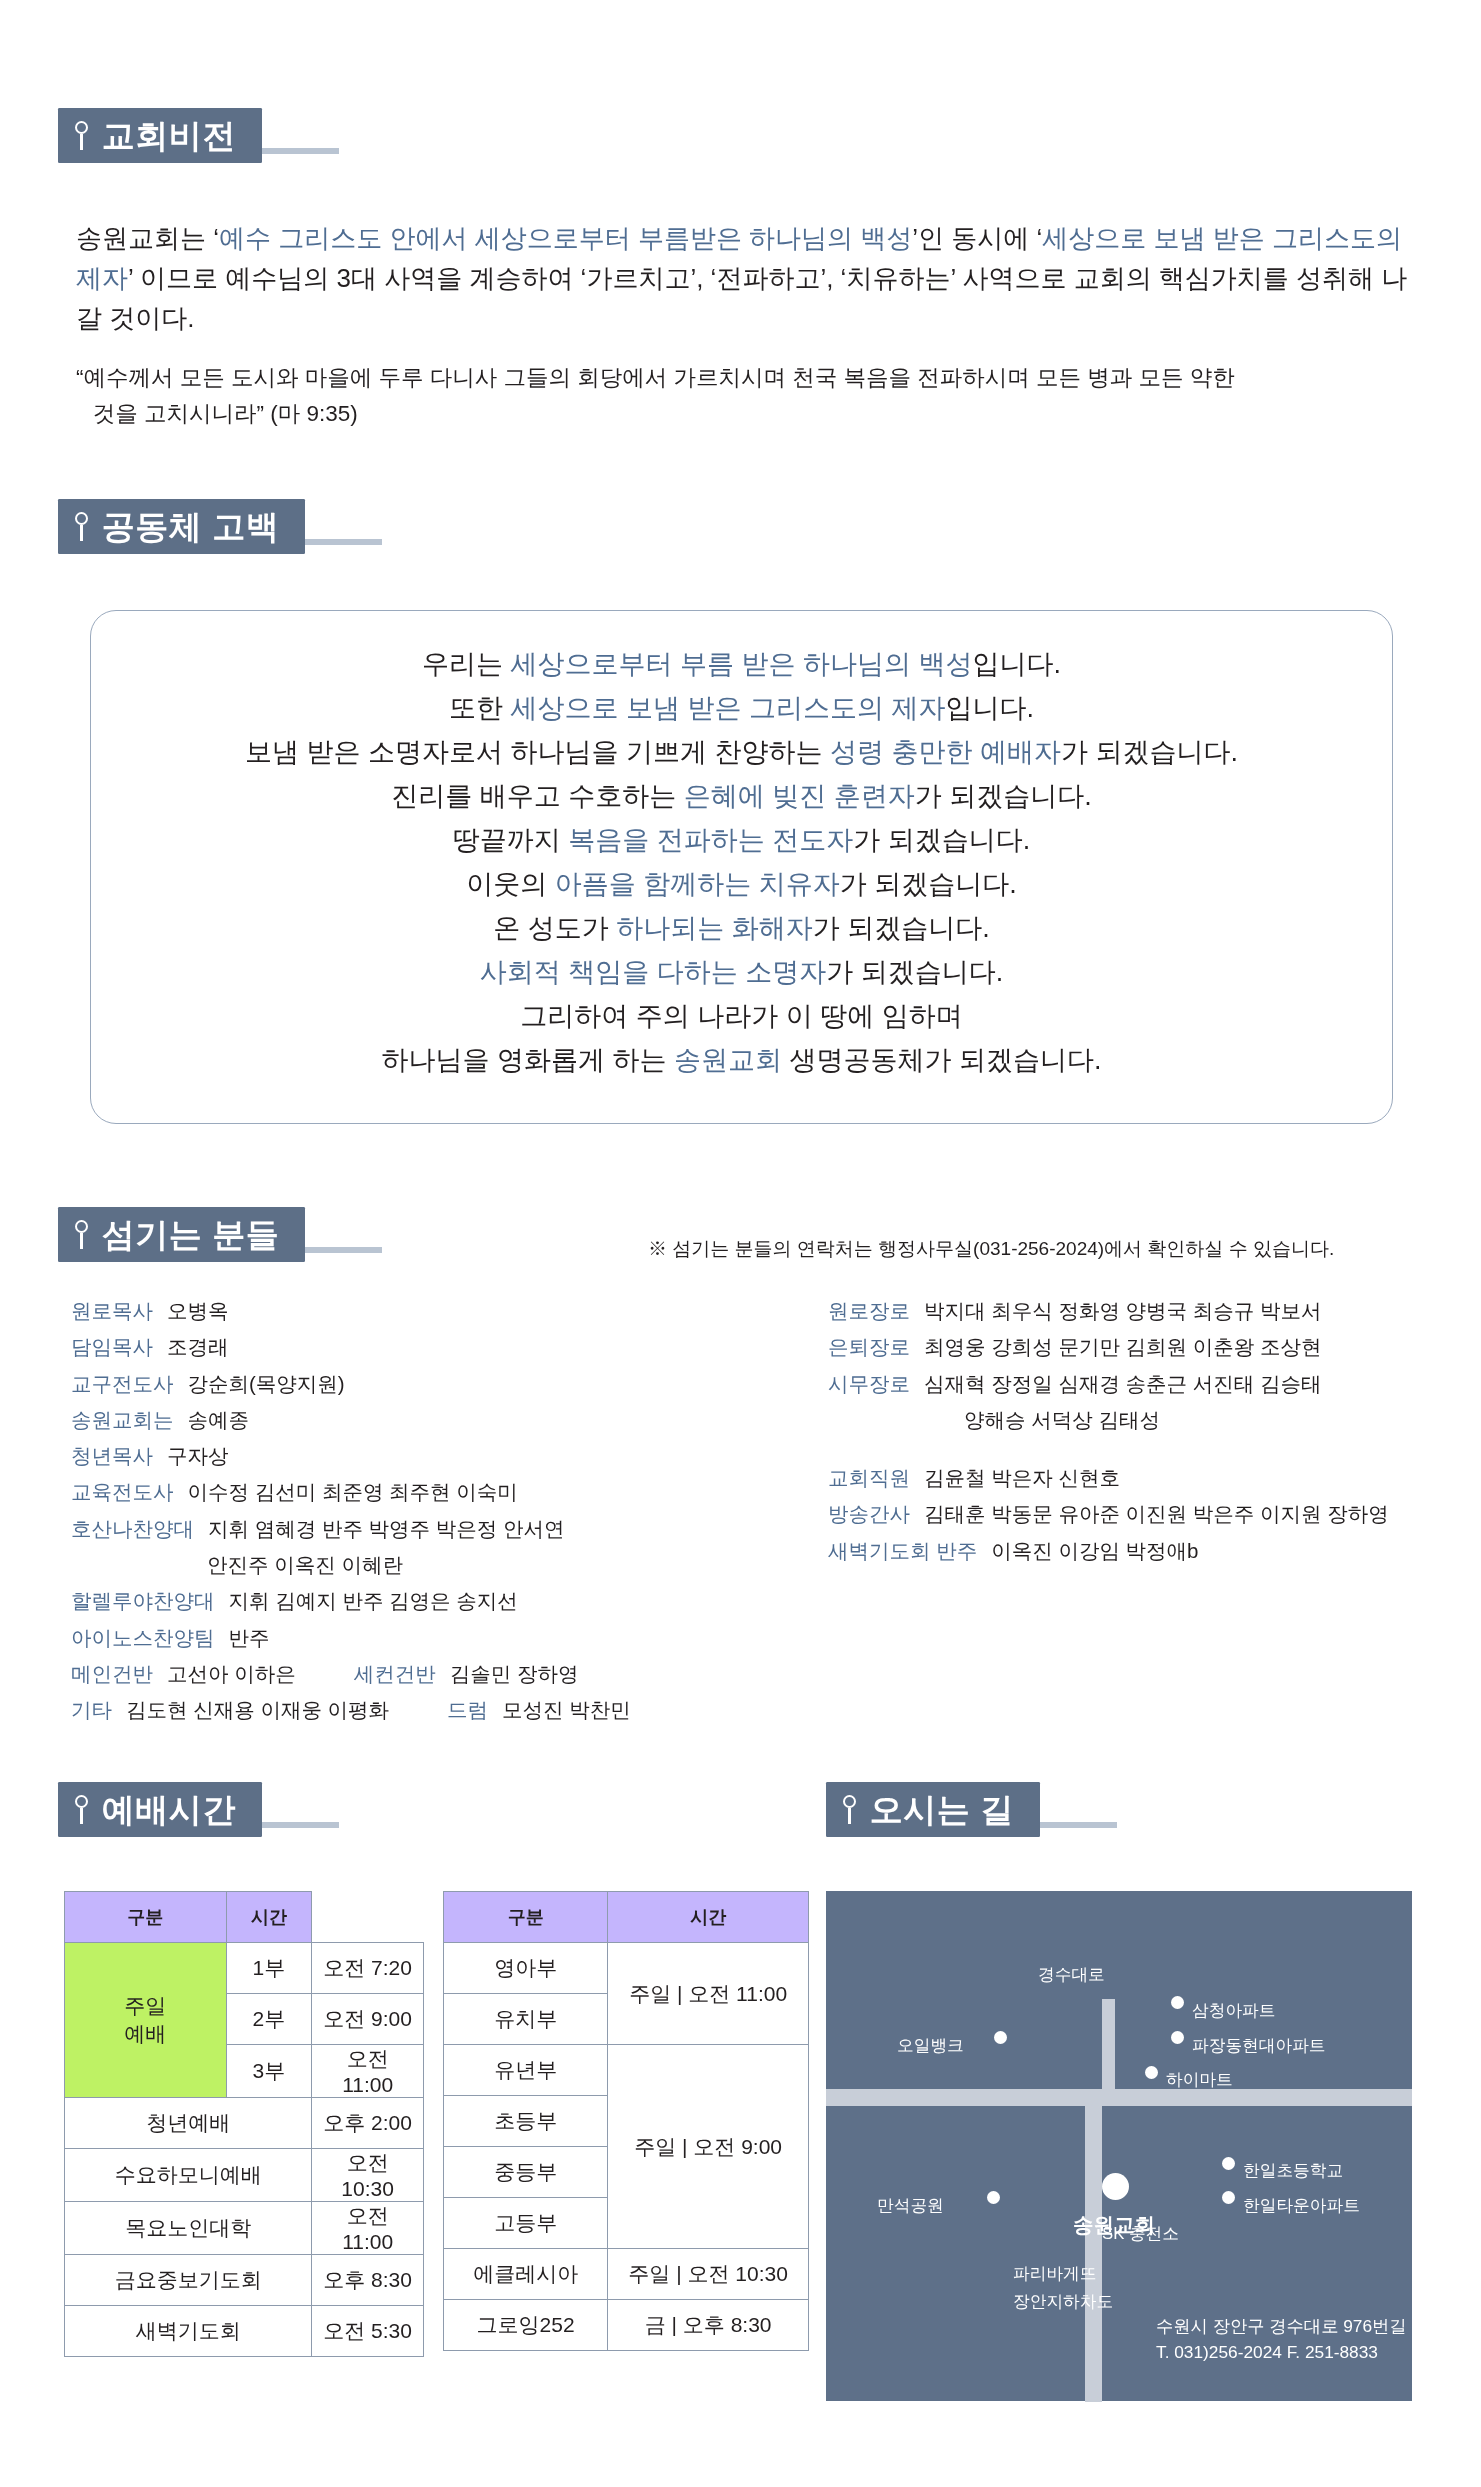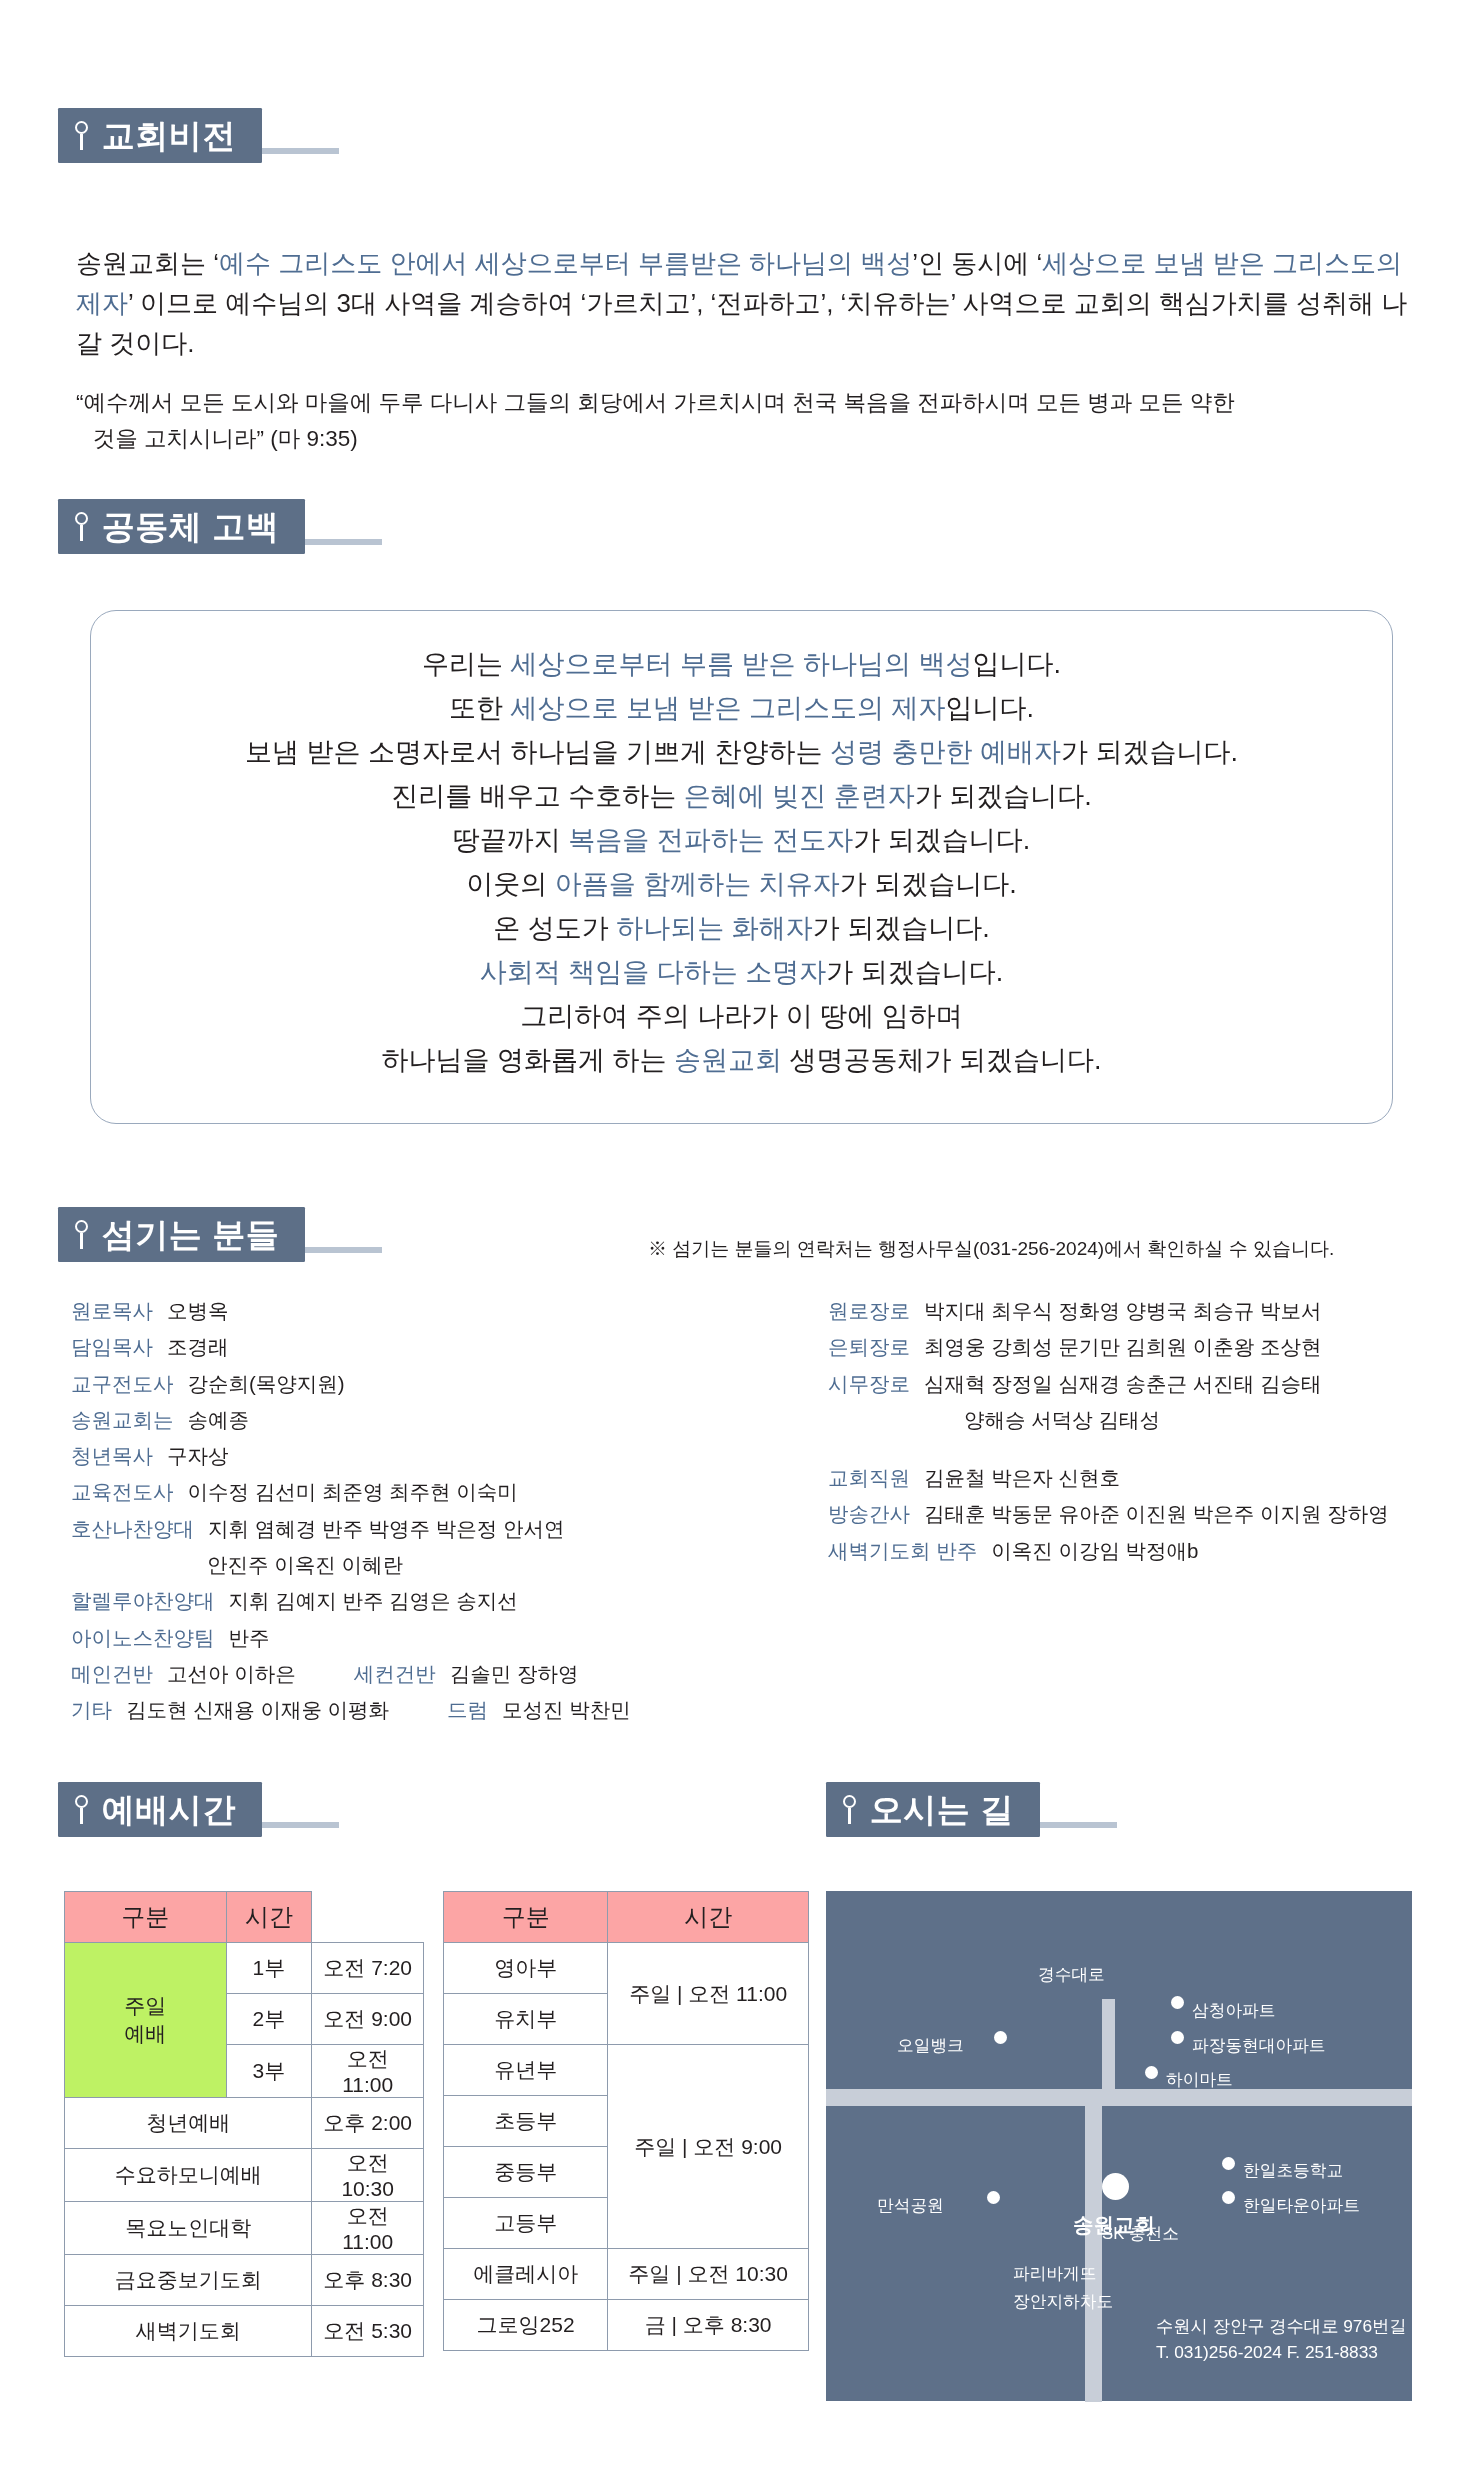--- a/index.html
+++ b/index.html
@@ -49,21 +49,21 @@
     border-radius:50%;
     box-sizing:border-box;
   }
   .pin .stem {
     position:absolute; top:13px; left:5.8px;
     width:2.6px; height:16.7px;
     background:#ffffff;
   }
 
   
-  .vision-body { position:absolute; left:76px; top:218px; width:1335px;margin-top:25px; }
+  .vision-body { position:absolute; left:76px; top:218px; width:1335px; }
   .vision-p1 { font-size:26px; line-height:40px; color:#231f20; }
   .vision-p1 .accent { color:#4f6d92; }
   .vision-quote {
     margin-top:22px;
     font-size:22.5px;
     line-height:36px;
     color:#231f20;
   }
   .vision-quote .ind { display:block; padding-left:16.7px; }
 
@@ -102,21 +102,21 @@
   .tbl { position:absolute; border-collapse:collapse; }
   .tbl td, .tbl th {
     border:0.6px solid #8e9bad;
     text-align:center;
     font-size:21px;
     color:#231f20;
     height:50px;
     padding:0 6.4px;
     font-weight:normal;
   }
-  .tbl th { background:#fca5a5; font-size:24px; }
+  .tbl th { background:#c4b5fd; font-size:18px;font-weight:bold; }
   .tbl .hdr-cell { background:#bef264;font-family:Liberation Serif, serif; }
 
   
   .map-box {
     position:absolute;
     left:826px; top:1891px;
     width:586px; height:510px;
     background:#5e7089;
   }
   .map-road-h {

